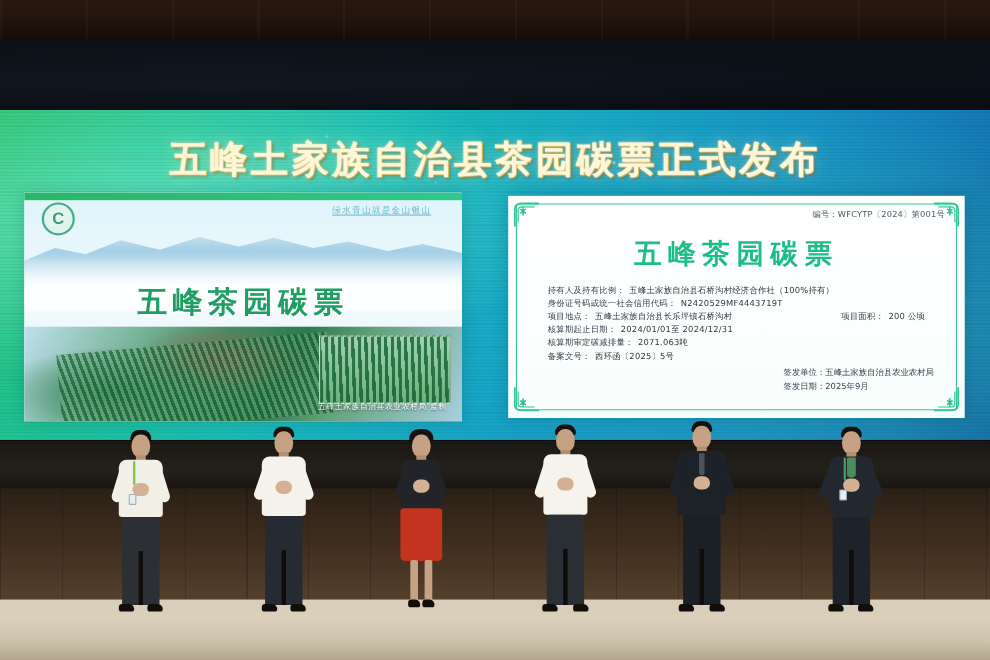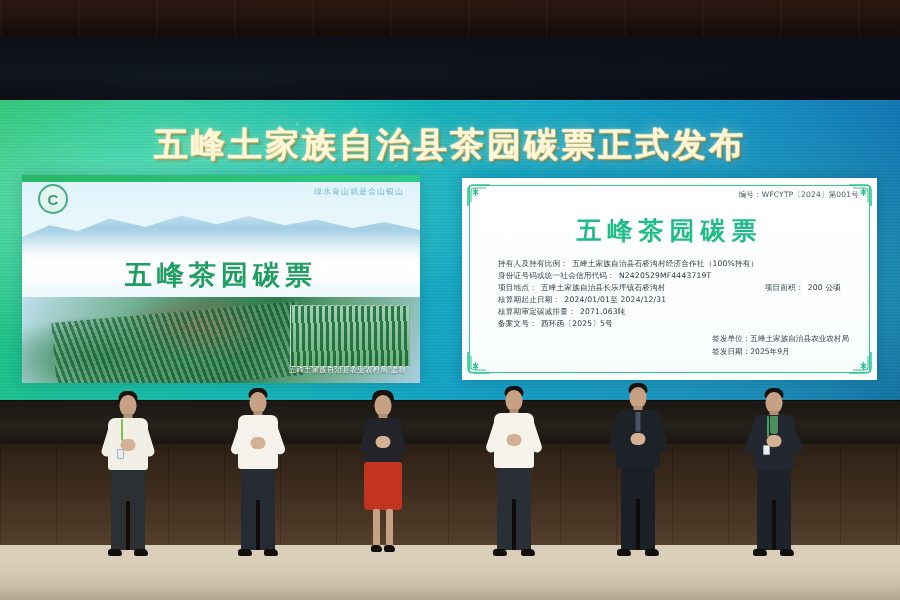--- a/index.html
+++ b/index.html
@@ -98,24 +98,25 @@
   .poster-emblem{
     position:absolute; left:16px; top:9px;
     width:30px; height:30px; border-radius:50%;
     border:2px solid #2a9e72;
     background: radial-gradient(circle at 50% 45%, #eaf9f3, #d7f0e6);
     display:flex; align-items:center; justify-content:center;
     font-size:15px; color:#24885f; font-weight:700;
     opacity:.85;
   }
   .poster-slogan{
-    position:absolute; right:16px; top:11px;
+    position:absolute; right:28px; top:11px;
     font-size:8px; letter-spacing:1px; color:#4fa9c4;
     font-family:"DejaVu Sans","Liberation Sans",sans-serif;
     opacity:.8;
+    text-decoration:underline;
   }
   .poster-mountains{
     position:absolute; left:0; top:26px; width:100%; height:58px;
     background:
       linear-gradient(180deg, rgba(120,180,215,.0) 0%, rgba(95,165,205,.55) 45%, rgba(160,205,230,.25) 100%);
     clip-path: polygon(0 62%,7% 42%,14% 52%,22% 30%,31% 45%,40% 25%,49% 40%,57% 26%,66% 42%,74% 32%,83% 47%,91% 36%,100% 50%,100% 100%,0 100%);
     opacity:.9;
   }
   .poster-clouds{
     position:absolute; left:0; top:60px; width:100%; height:48px;

